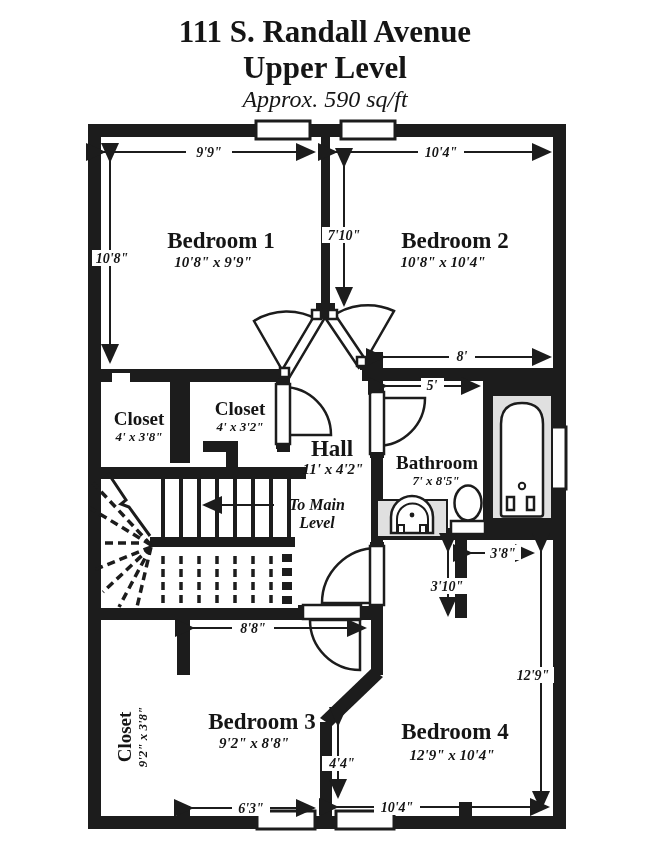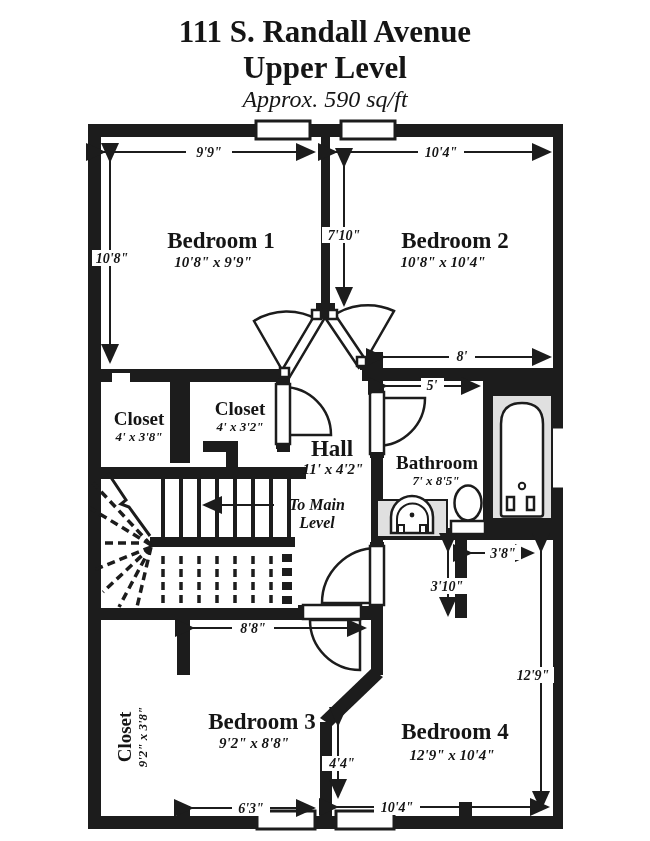--- a/index.html
+++ b/index.html
@@ -1,16 +1,16 @@
 <!DOCTYPE html>
 <html><head>
 <meta charset="utf-8">
 <style>
   html,body { margin:0; padding:0; background:#ffffff; }
-  .page { position:relative; width:563px; height:841px; background:#fff; overflow:hidden; }
+  .page { position:relative; width:650px; height:841px; background:#fff; overflow:hidden; }
   svg { display:block; }
   text { fill:#151515; text-anchor:middle; }
   .t-title  { font:700 31px "Liberation Serif", serif; }
   .t-sub    { font:italic 400 24px "Liberation Serif", serif; }
   .t-name   { font:700 23px "Liberation Serif", serif; }
   .t-name-sm{ font:700 19px "Liberation Serif", serif; }
   .t-dims   { font:italic 700 15px "Liberation Serif", serif; }
   .t-dims-sm{ font:italic 700 13px "Liberation Serif", serif; }
   .t-dim    { font:italic 700 14px "Liberation Serif", serif; }
   .t-note   { font:italic 700 16px "Liberation Serif", serif; }

